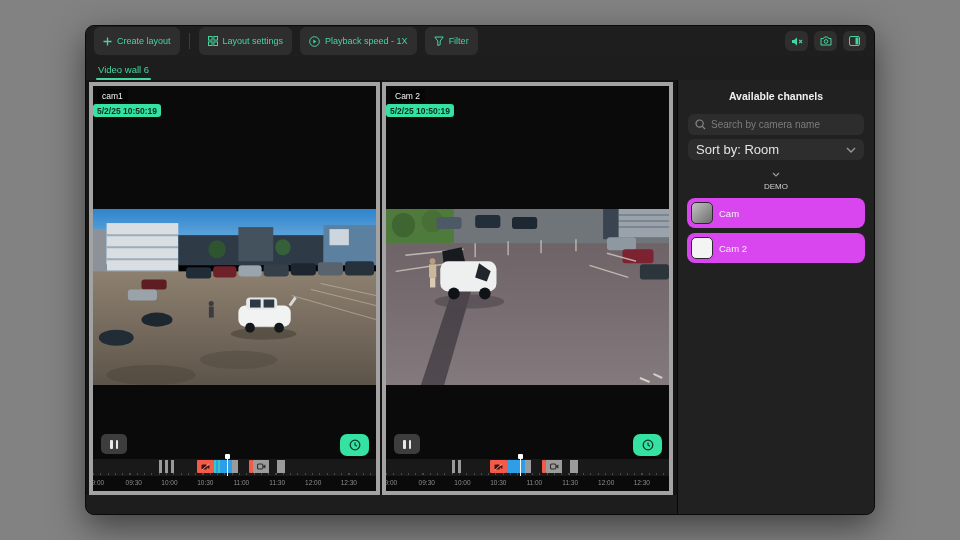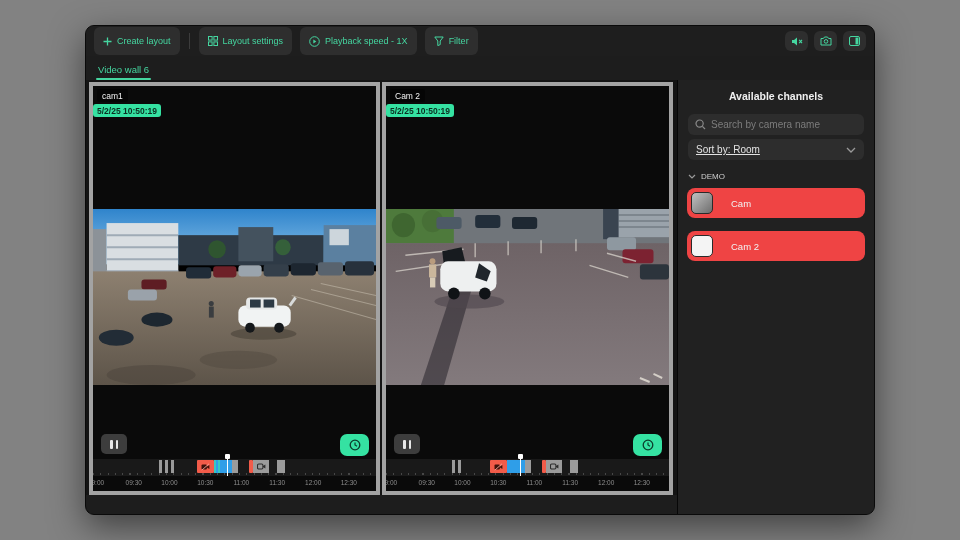--- a/index.html
+++ b/index.html
@@ -74,24 +74,24 @@
 
   
   .sidebar { width:197px; background:#212121; border-left:1px solid #070707; margin-left:2px;
     height:459px; position:relative; padding-top:10px; }
   .sb-title { text-align:center; color:#f0f0f0; font-size:10.5px; font-weight:bold; margin-bottom:12px; }
   .sb-search { margin:0 10px; height:21px; background:#2d2d2d; border-radius:6px; display:flex; align-items:center; padding:0 7px; gap:5px; }
   .sb-search input { flex:1; background:transparent; border:none; outline:none; color:#cfcfcf; font-size:10px; font-family:inherit; }
   .sb-search input::placeholder { color:#7c7c7c; }
   .sb-sort { margin:4px 10px 0; height:21px; background:#2d2d2d; border-radius:6px; display:flex;
     align-items:center; padding:0 8px; cursor:pointer; }
-  .sb-sort .lbl { flex:1; color:#e3e3e3; font-size:10px;text-decoration:underline; }
-  .sb-group { display:flex; align-items:center; gap:5px; margin:12px 10px 7px; color:#cfcfcf; font-size:8px; cursor:pointer; }
-  .channel { margin:0 9px 13px; height:30px; background:#ef4444; border-radius:8px; display:flex;
-    align-items:center; padding:0 4px; gap:18px; cursor:pointer; }
+  .sb-sort .lbl { flex:1; color:#e3e3e3; font-size:13px; }
+  .sb-group { display:flex; align-items:center; gap:5px; margin:12px 10px 7px; color:#cfcfcf; font-size:8px; cursor:pointer;flex-direction:column; }
+  .channel { margin:0 9px 5px; height:30px; background:#d946ef; border-radius:8px; display:flex;
+    align-items:center; padding:0 4px; gap:6px; cursor:pointer; }
   .thumb { width:22px; height:22px; border-radius:5px; border:1px solid #2a2a2a; }
   .thumb-gray { background:linear-gradient(135deg,#c2c2c2,#6d6d6d); }
   .thumb-white { background:#f4f4f4; }
   .channel .name { color:#f2f2f2; font-size:9.5px; }
 </style>
 </head>
 <body>
 
 <div class="window">
 

